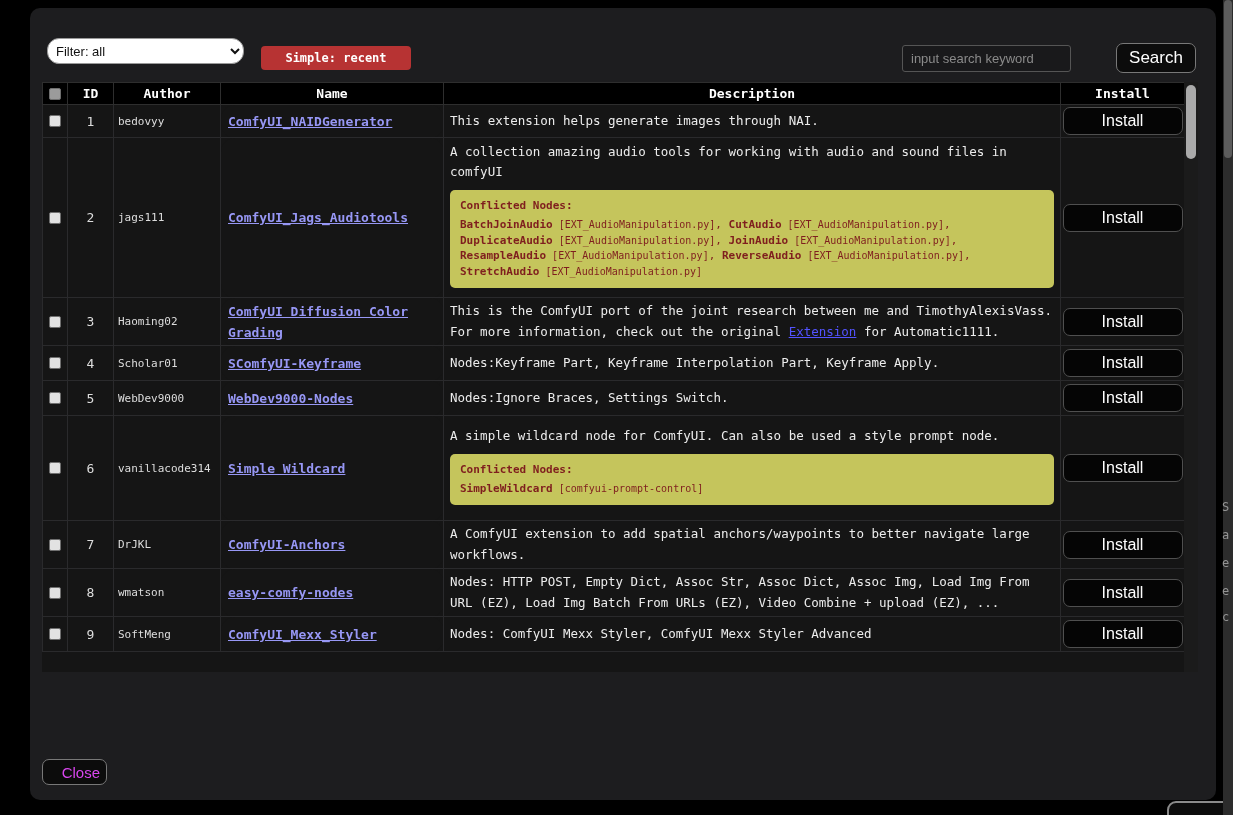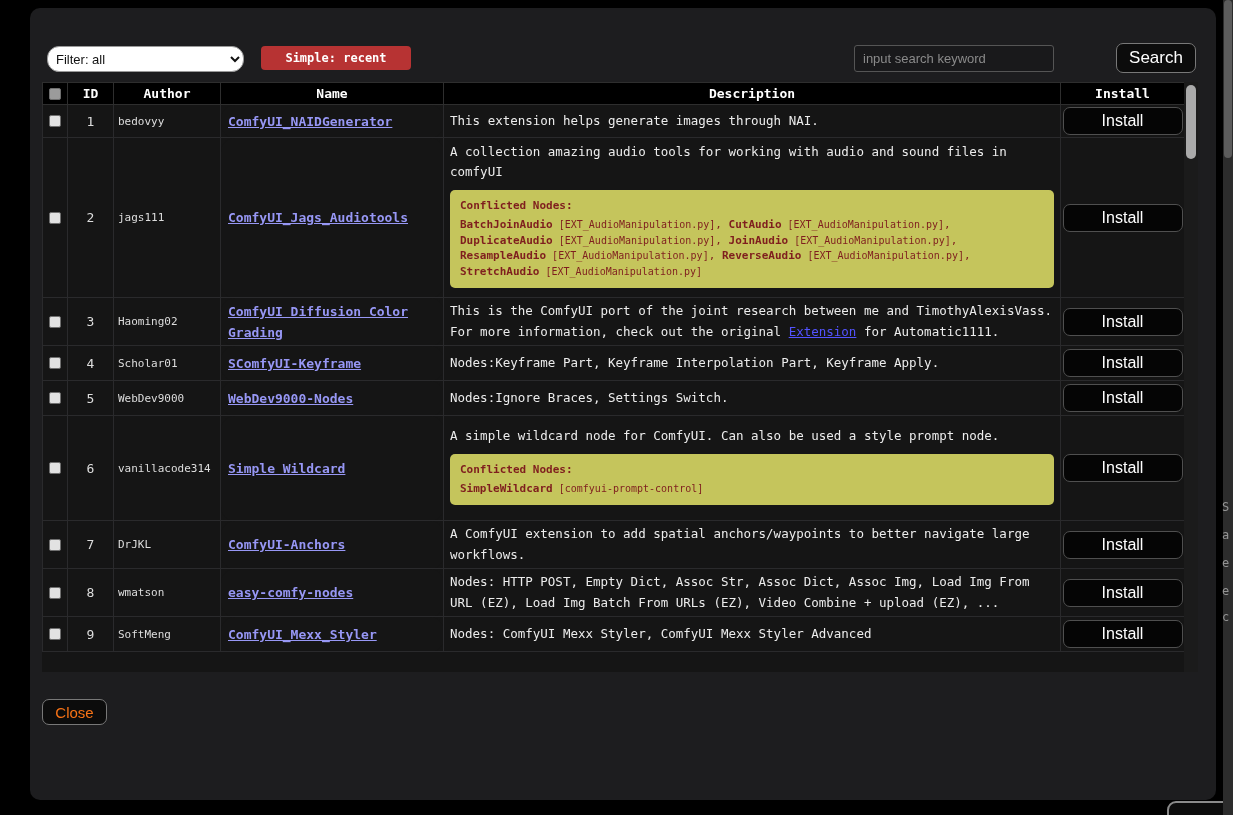--- a/index.html
+++ b/index.html
@@ -14,39 +14,39 @@
 
   .dialog {
     position:absolute; left:30px; top:8px;
     width:1186px; height:792px;
     background:#1d1d1f;
     border-radius:10px;
   }
 
   
   .filter-select {
-    position:absolute; left:47px; top:46px;
+    position:absolute; left:47px; top:38px;
     width:197px; height:26px;
     font:13px "Liberation Sans", sans-serif;
     background:#fff; color:#111;
     border:1px solid #999; border-radius:12px;
     padding:0 4px;
   }
   .channel-badge {
     position:absolute; left:261px; top:46px;
     width:150px; height:24px;
     background:var(--channel-bg,#b73333);
     color:#fff;
     font:bold 12px "DejaVu Sans Mono", monospace;
     text-align:center; line-height:24px;
     border-radius:4px;
   }
   .search-input {
-    position:absolute; left:854px; top:45px;
-    width:200px; height:27px;
+    position:absolute; left:902px; top:45px;
+    width:169px; height:27px;
     background:#19191b; color:#ccc;
     border:1px solid #555; border-radius:3px;
     font:13px "Liberation Sans", sans-serif;
     padding:0 8px; outline:none;
   }
   .search-input::placeholder { color:#8a8a8a; }
   .search-btn {
     position:absolute; left:1116px; top:43px;
     width:80px; height:30px;
     background:#0c0c0c; color:#fff;
@@ -144,26 +144,27 @@
     position:absolute; left:1px; top:0;
     width:8px; height:158px;
     background:#5c5c5c; border-radius:4px;
   }
   .edge-frag {
     position:absolute; left:1222px;
     color:#949494; font-size:12px; z-index:5;
   }
 
   .close-btn {
-    position:absolute; left:42px; top:699px;
+    position:absolute; left:42px; top:759px;
     width:65px; height:26px;
-    background:#0c0c0c; color:#f97316;
+    background:#0c0c0c; color:#d946ef;
     border:1px solid #787878; border-radius:7px;
     font:15px "Liberation Sans", sans-serif;
     cursor:pointer;
+    text-align:right;
   }
 
   .bg-button-fragment {
     position:absolute; left:1167px; top:801px;
     width:75px; height:40px;
     background:#0c0c0c;
     border:2px solid #8a8a8a; border-radius:9px;
     z-index:3;
   }
 </style>

